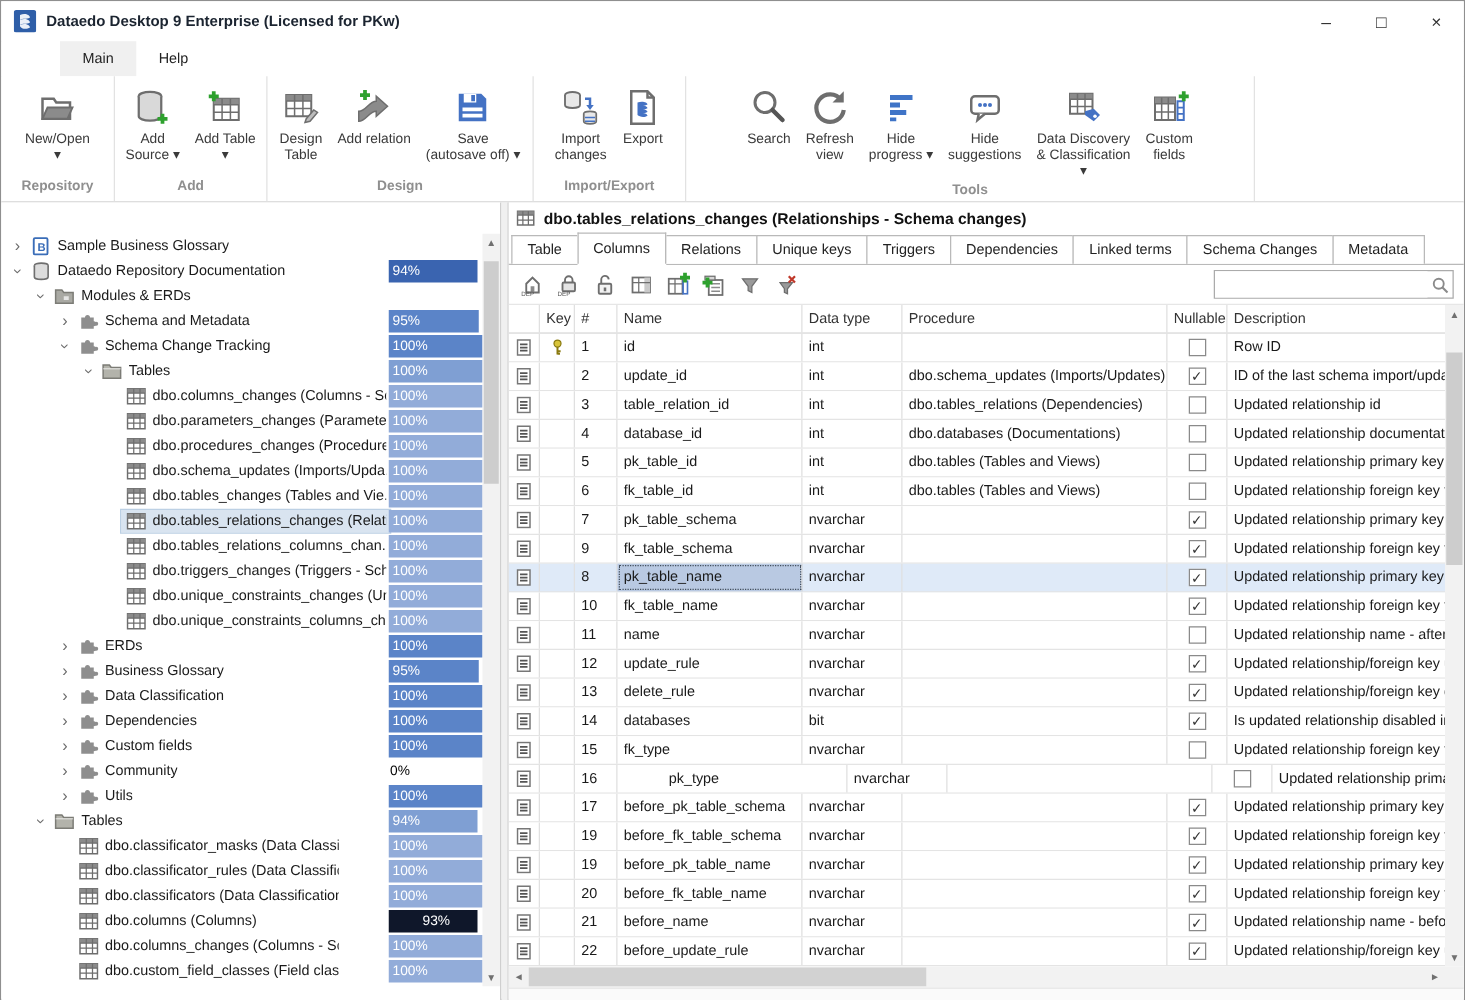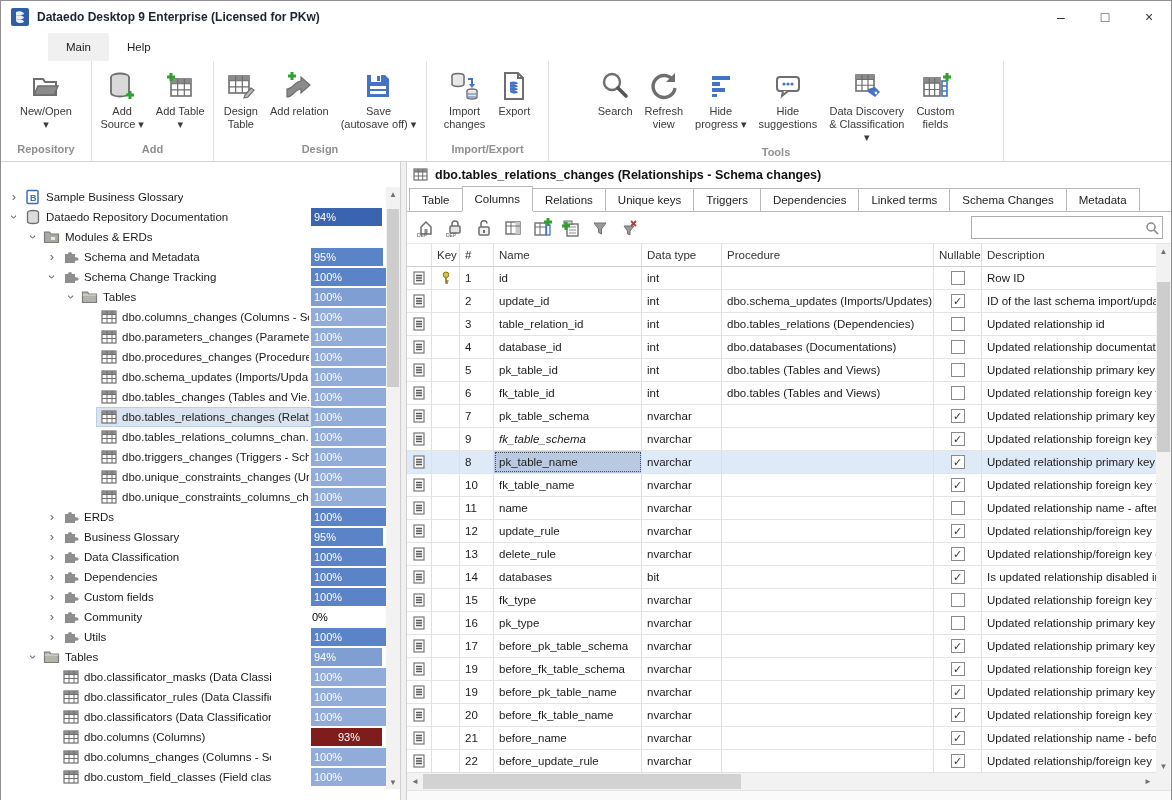--- a/index.html
+++ b/index.html
@@ -760,21 +760,21 @@
               <span class="t-icon">
                 <svg width="16" height="14" viewBox="0 0 16 14">
                   <rect x="1" y="1" width="14" height="12" fill="#fff" stroke="#6e6e6e" stroke-width="1.2"></rect>
                   <rect x="1" y="1" width="14" height="3.5" fill="#8b8b8b"></rect>
                   <path d="M1 4.5h14M1 8.5h14M6 1v12M11 1v12" stroke="#6e6e6e" stroke-width="1"></path>
                 </svg>
               </span>
               <span class="t-label">dbo.columns (Columns)</span>
             </span>
             <span class="t-barcell">
-              <div class="t-bar" style="width: 93%; background: #7f1d1d; padding-left: 27px;">93%</div>
+              <div class="t-bar" style="width: 93%; background: #0f172a; padding-left: 27px;">93%</div>
             </span>
           </div>
           <div class="tree-row" style="padding-left: 44px;">
             <span class="chev none">›</span>
             <span class="t-labelwrap">
               <span class="t-icon">
                 <svg width="16" height="14" viewBox="0 0 16 14">
                   <rect x="1" y="1" width="14" height="12" fill="#fff" stroke="#6e6e6e" stroke-width="1.2"></rect>
                   <rect x="1" y="1" width="14" height="3.5" fill="#8b8b8b"></rect>
                   <path d="M1 4.5h14M1 8.5h14M6 1v12M11 1v12" stroke="#6e6e6e" stroke-width="1"></path>
@@ -1039,21 +1039,21 @@
           </div>
           <div class="g-row">
             <div class="g-cell center" style="width: 25px;">
               <svg width="12" height="14" viewBox="0 0 12 14">
                 <rect x="1" y="1" width="10" height="12" fill="#fff" stroke="#777" stroke-width="1.2"></rect>
                 <path d="M3 4.5h6M3 7h6M3 9.5h6" stroke="#555" stroke-width="1.4"></path>
               </svg>
             </div>
             <div class="g-cell center" style="width: 28px;"></div>
             <div class="g-cell" style="width: 34px;">9</div>
-            <div class="g-cell namecell" style="width: 148px; font-style: italic;">fk_table_schema</div>
+            <div class="g-cell namecell" style="width: 148px;">fk_table_schema</div>
             <div class="g-cell" style="width: 80px;">nvarchar</div>
             <div class="g-cell" style="width: 212px;"></div>
             <div class="g-cell center" style="width: 48px;">
               <span class="checkbox">✓</span>
             </div>
             <div class="g-cell" style="width: 176px;">Updated relationship foreign key t</div>
           </div>
           <div class="g-row selected">
             <div class="g-cell center" style="width: 25px;">
               <svg width="12" height="14" viewBox="0 0 12 14">
@@ -1175,21 +1175,21 @@
           </div>
           <div class="g-row">
             <div class="g-cell center" style="width: 25px;">
               <svg width="12" height="14" viewBox="0 0 12 14">
                 <rect x="1" y="1" width="10" height="12" fill="#fff" stroke="#777" stroke-width="1.2"></rect>
                 <path d="M3 4.5h6M3 7h6M3 9.5h6" stroke="#555" stroke-width="1.4"></path>
               </svg>
             </div>
             <div class="g-cell center" style="width: 28px;"></div>
             <div class="g-cell" style="width: 34px;">16</div>
-            <div class="g-cell namecell" style="width: 148px;">pk_type</div>
+            <div class="g-cell namecell" style="width: 148px; margin-left: 36px;">pk_type</div>
             <div class="g-cell" style="width: 80px;">nvarchar</div>
             <div class="g-cell" style="width: 212px;"></div>
             <div class="g-cell center" style="width: 48px;">
               <span class="checkbox"></span>
             </div>
             <div class="g-cell" style="width: 176px;">Updated relationship primary key t</div>
           </div>
           <div class="g-row">
             <div class="g-cell center" style="width: 25px;">
               <svg width="12" height="14" viewBox="0 0 12 14">

